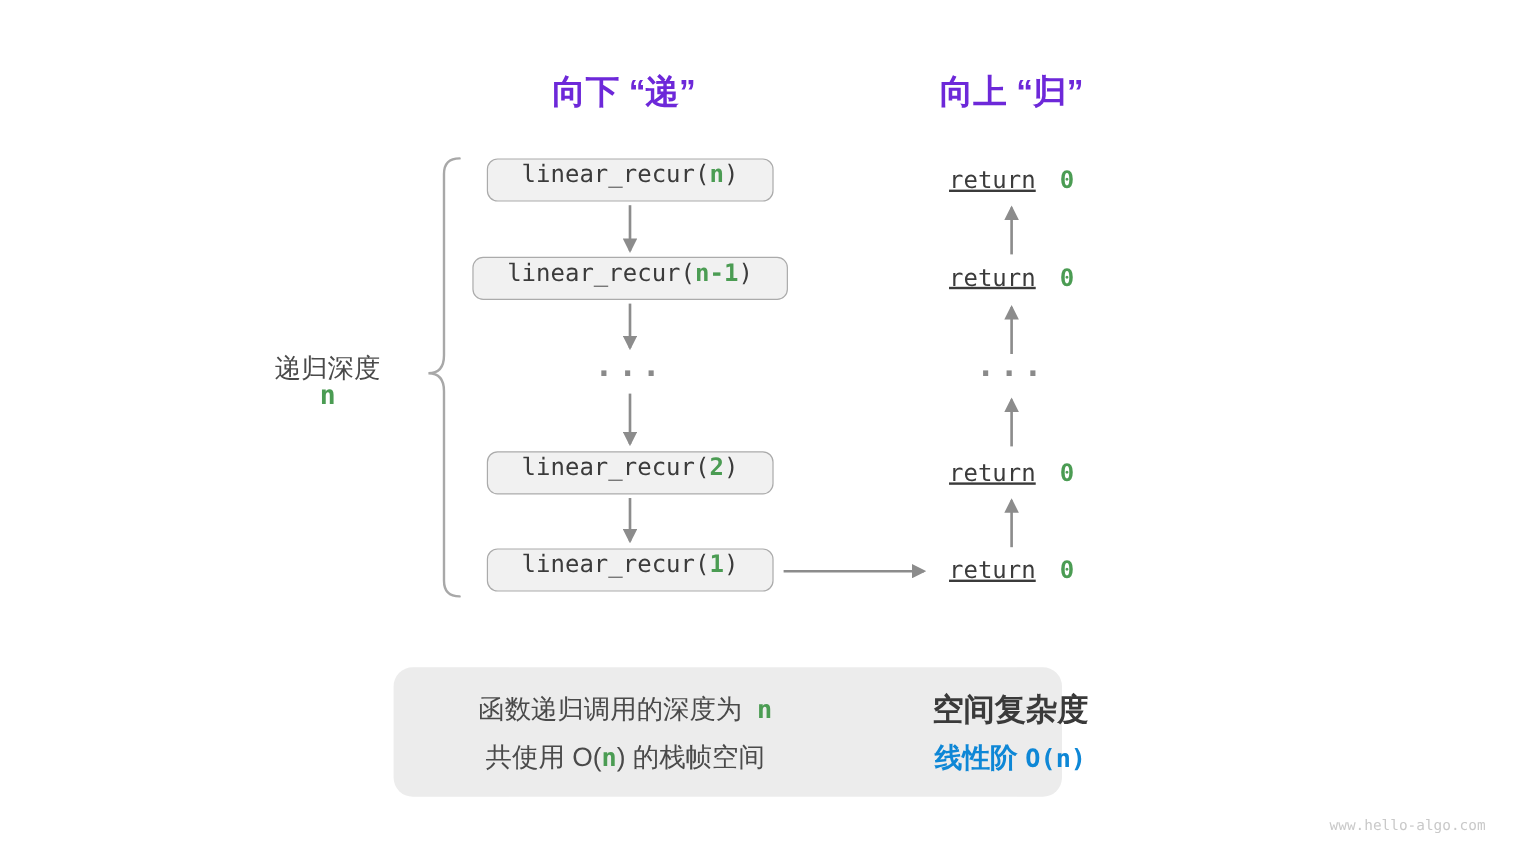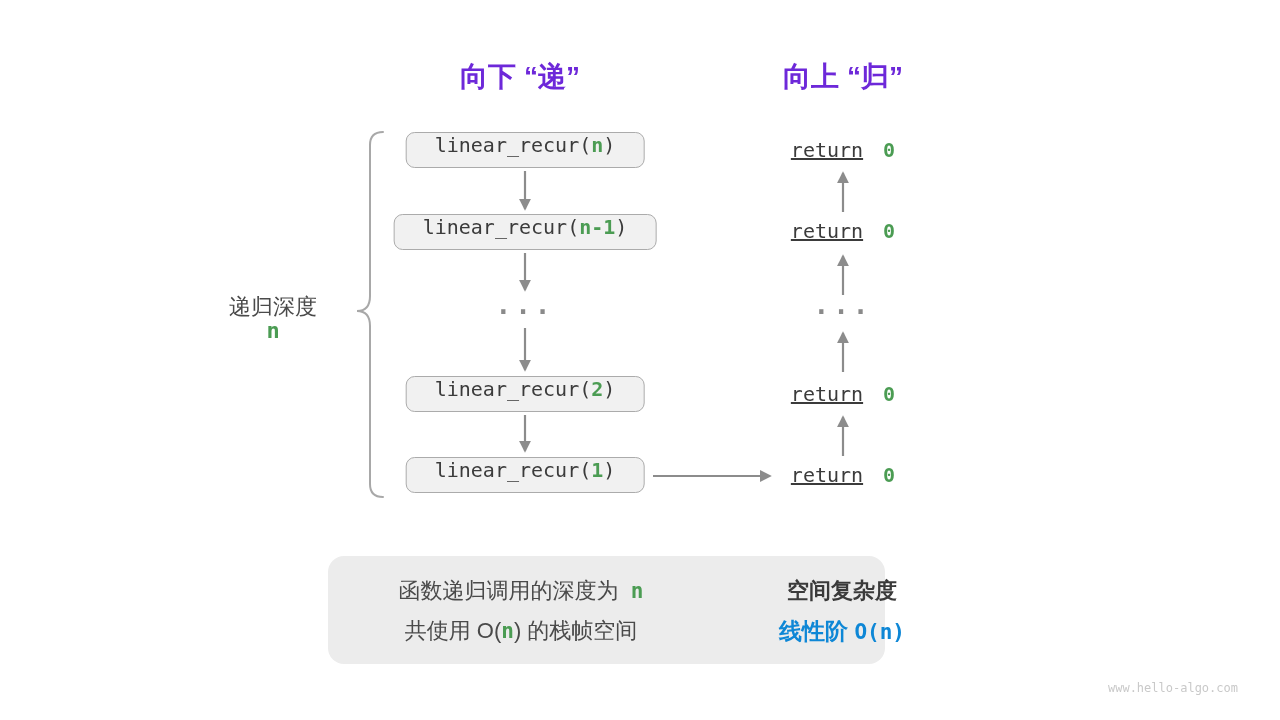--- a/index.html
+++ b/index.html
@@ -41,21 +41,21 @@
   .base-case{
     font-size:22px;font-weight:bold;color:#9e9e9e;text-align:center;
     line-height:27px;white-space:nowrap;
   }
   
   .summary-box{
     left:328px;top:556px;width:557px;height:108px;background:#ececec;border-radius:16px;
   }
   .sum-line{font-size:22px;color:#4a4a4a;white-space:nowrap;line-height:30px;}
   .sum-mono{font-family:"DejaVu Sans Mono","Liberation Mono",monospace;font-size:21px;}
-  .sum-title{font-size:22px;font-weight:bold;color:#3a3a3a;white-space:nowrap;line-height:30px;}
+  .sum-title{font-size:26px;font-weight:bold;color:#3a3a3a;white-space:nowrap;line-height:30px;}
   .sum-result{font-size:23px;font-weight:bold;white-space:nowrap;line-height:30px;}
   .watermark{
     font-family:"DejaVu Sans Mono","Liberation Mono",monospace;
     font-size:12px;color:#c9c9c9;white-space:nowrap;
   }
   svg.overlay{position:absolute;left:0;top:0;pointer-events:none;}
 </style>
 </head>
 <body>
 

